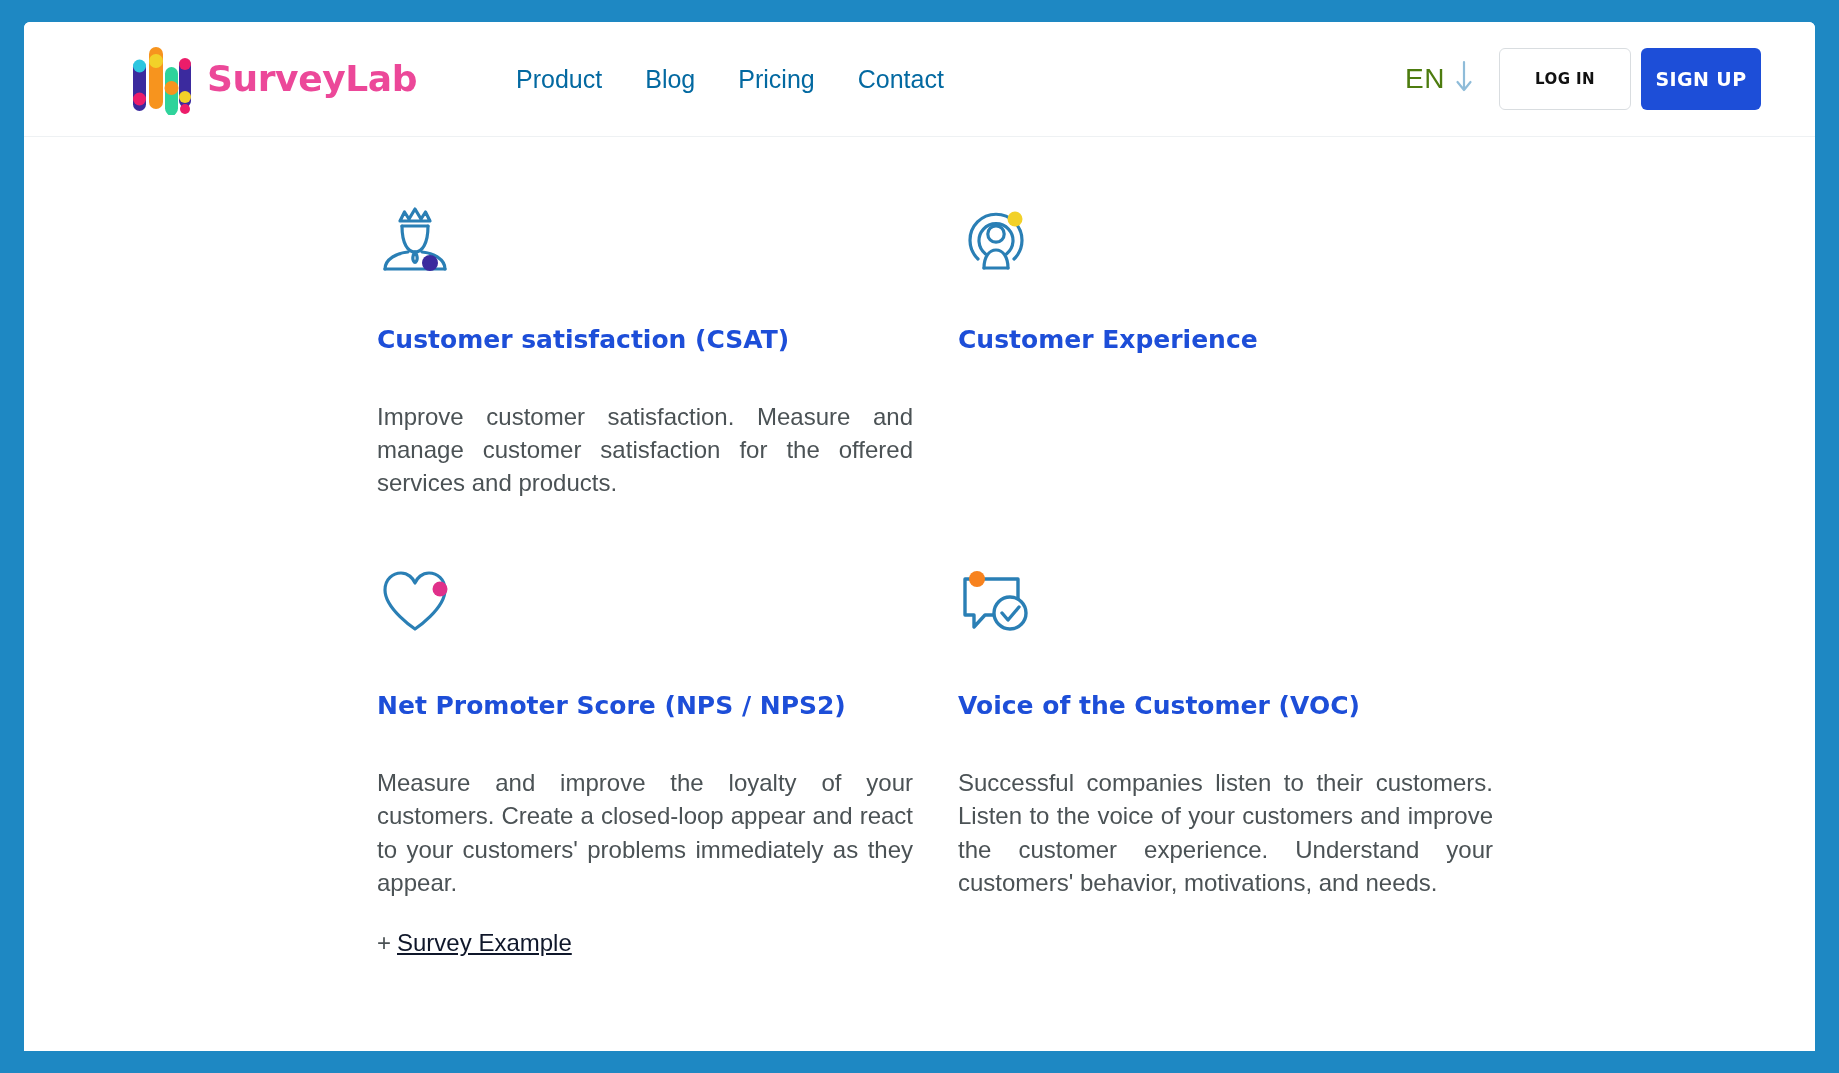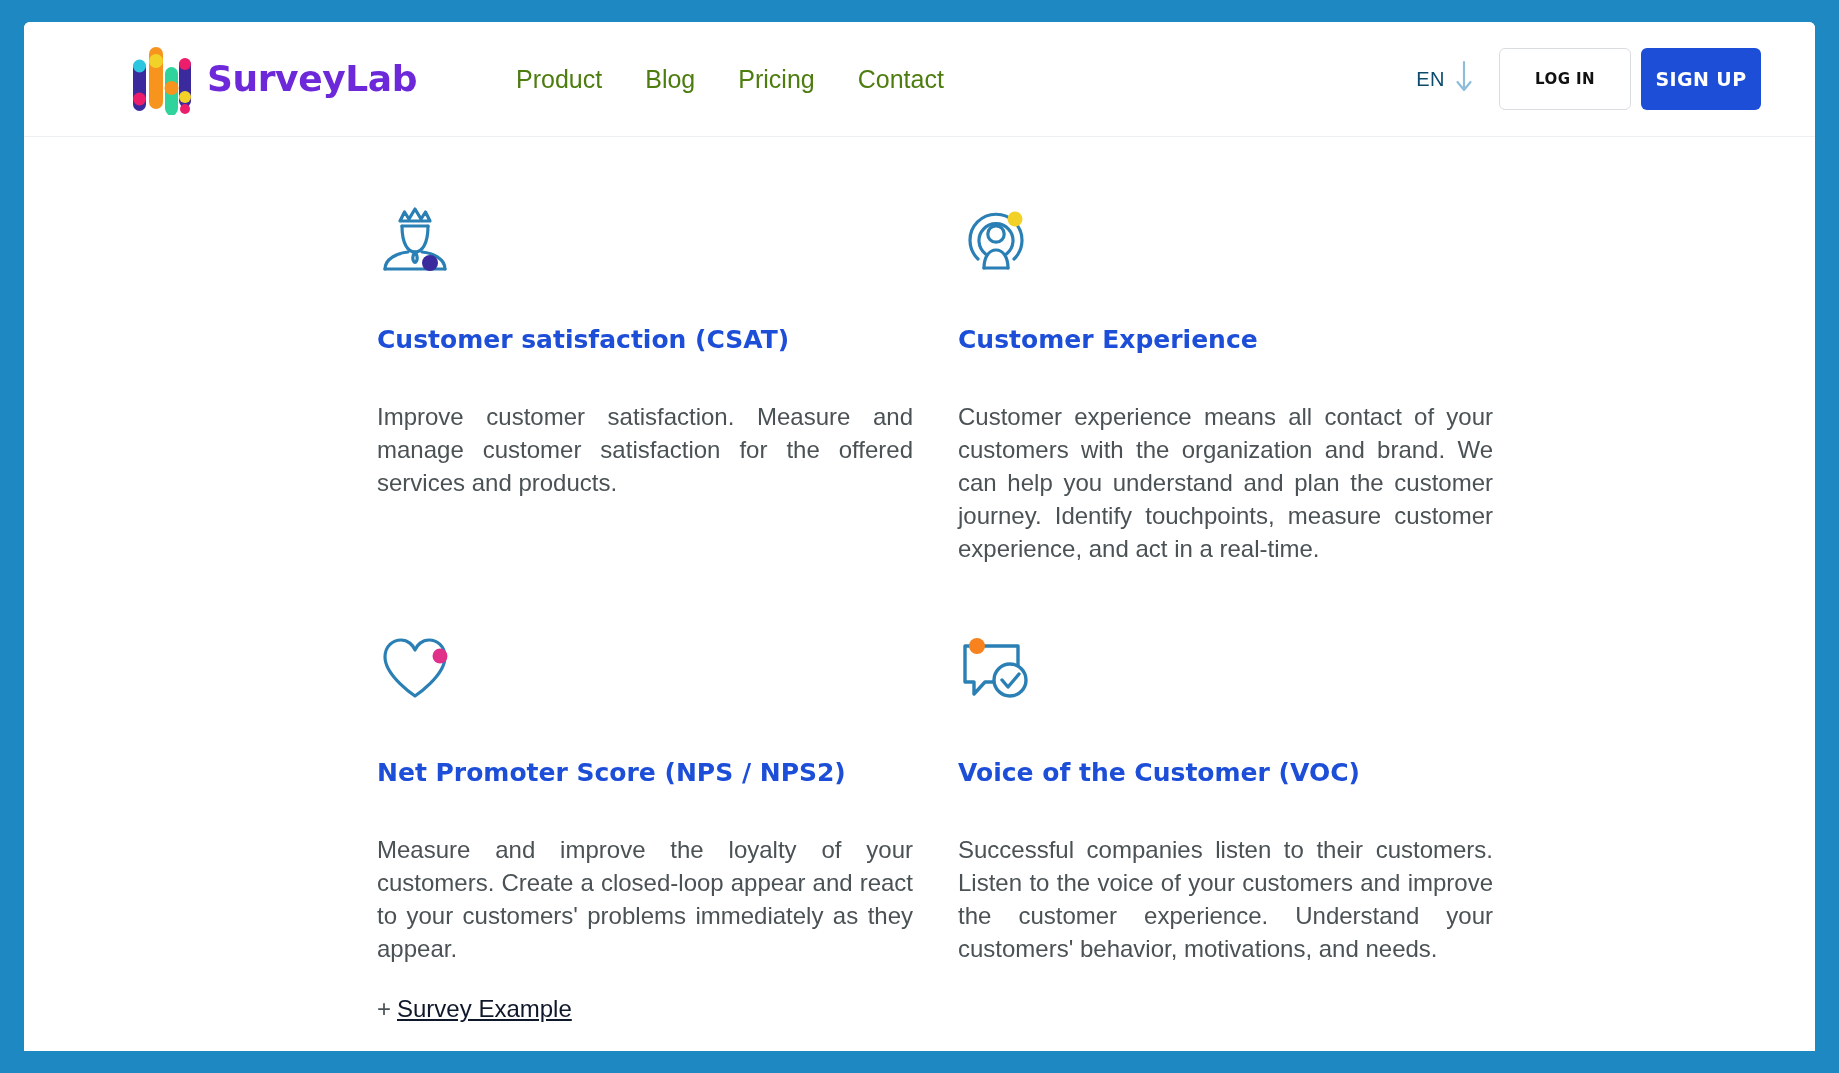--- a/index.html
+++ b/index.html
@@ -54,56 +54,56 @@
   }
   .logo-mark {
     width: 62px;
     height: 72px;
     display: block;
   }
   .logo-word {
     font-family: "DejaVu Sans", sans-serif;
     font-size: 36px;
     font-weight: 700;
-    color: #6d28d9;
+    color: #ec4899;
     letter-spacing: -0.4px;
     line-height: 1;
     white-space: nowrap;
   }
 
   #mainnav {
     display: flex;
     align-items: center;
     gap: 43px;
     margin-left: 99px;
   }
   #mainnav a {
     font-size: 25px;
-    color: #4d7c0f;
+    color: #0369a1;
     text-decoration: none;
     font-family: "Liberation Sans", sans-serif;
     font-weight: 400;
     white-space: nowrap;
   }
 
   #header-right {
     margin-left: auto;
     margin-right: 54px;
     display: flex;
     align-items: center;
   }
   .lang {
     display: flex;
     align-items: center;
     gap: 10px;
     margin-right: 26px;
   }
   .lang-label {
-    font-size: 20px;
-    color: #0c4a6e;
+    font-size: 28px;
+    color: #4d7c0f;
     font-family: "Liberation Sans", sans-serif;
     letter-spacing: 0.5px;
   }
   .lang-arrow {
     display: block;
   }
 
   .btn-login {
     display: inline-flex;
     align-items: center;
@@ -274,21 +274,20 @@
               <path d="M20 60 A26 26 0 1 1 56 60"></path>
               <path d="M27.5 55 A17 17 0 1 1 48.5 55"></path>
               <circle cx="38" cy="35" r="8.2"></circle>
               <path d="M26 69 C26 58 31 51 38 51 C45 51 50 58 50 69"></path>
               <path d="M26 69 L50 69"></path>
             </g>
             <circle cx="57" cy="20" r="7.5" fill="#f2d129"></circle>
           </svg>
         </div>
         <div class="card-title">Customer Experience</div>
-        <div class="card-body">Customer experience means all contact of your customers with the organization and brand. We can help you understand and plan the customer journey. Identify touchpoints, measure customer experience, and act in a real-time.</div>
       </div>
 
     </div>
 
     <div class="grid row-2">
 
       <div class="cell">
         <div class="card-icon">
           <svg width="76" height="72" viewBox="0 0 76 72" xmlns="http://www.w3.org/2000/svg">
             <path d="M38 64 C38 64 8 44 8 25 C8 14 16 8 24 8 C31 8 36 13 38 18 C40 13 45 8 52 8 C60 8 68 14 68 25 C68 44 38 64 38 64 Z" fill="none" stroke="#2a7fb5" stroke-width="3.2" stroke-linejoin="round"></path>

